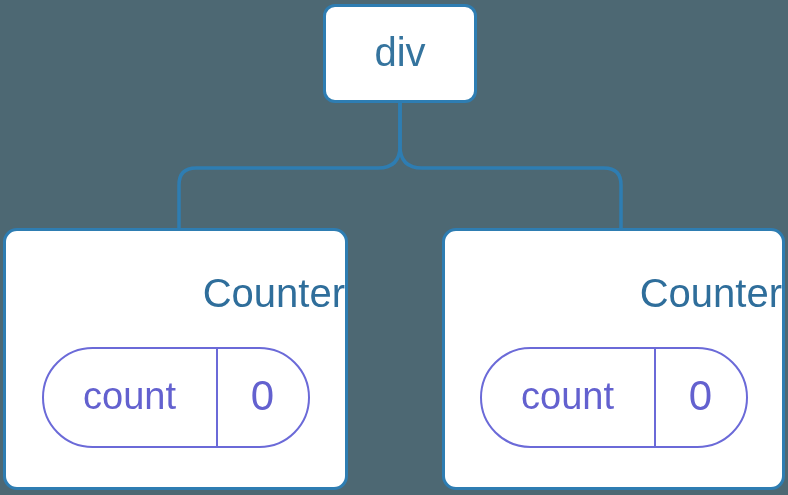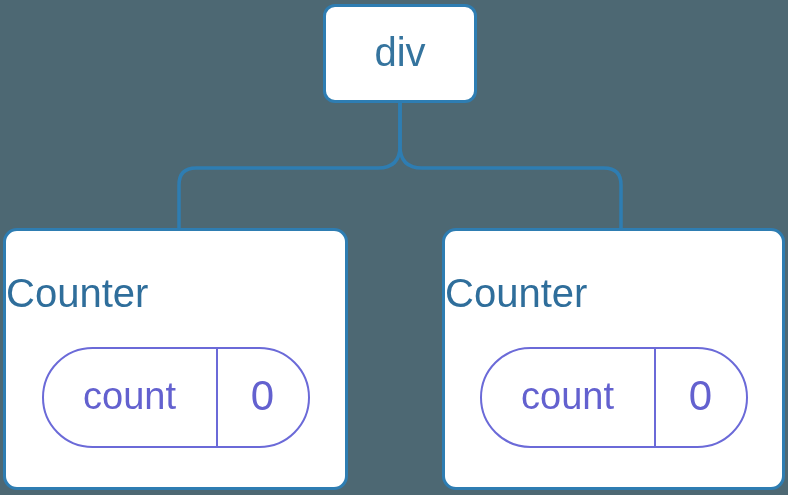--- a/index.html
+++ b/index.html
@@ -51,21 +51,21 @@
     background: #ffffff;
     border: 3px solid #2e7db2;
     border-radius: 14px;
     box-sizing: border-box;
   }
   .counter-card.left  { left: 3px;   width: 345px; }
   .counter-card.right { left: 442px; width: 343px; }
   .counter-title {
     position: absolute;
     top: 42px; left: 0; right: 0;
-    text-align: left;
+    text-align: right;
     color: #2f6e9b;
     font-size: 40px;
     font-weight: 500;
     line-height: 1;
   }
   
   .state-pill {
     position: absolute;
     top: 116px;
     left: 50%;

